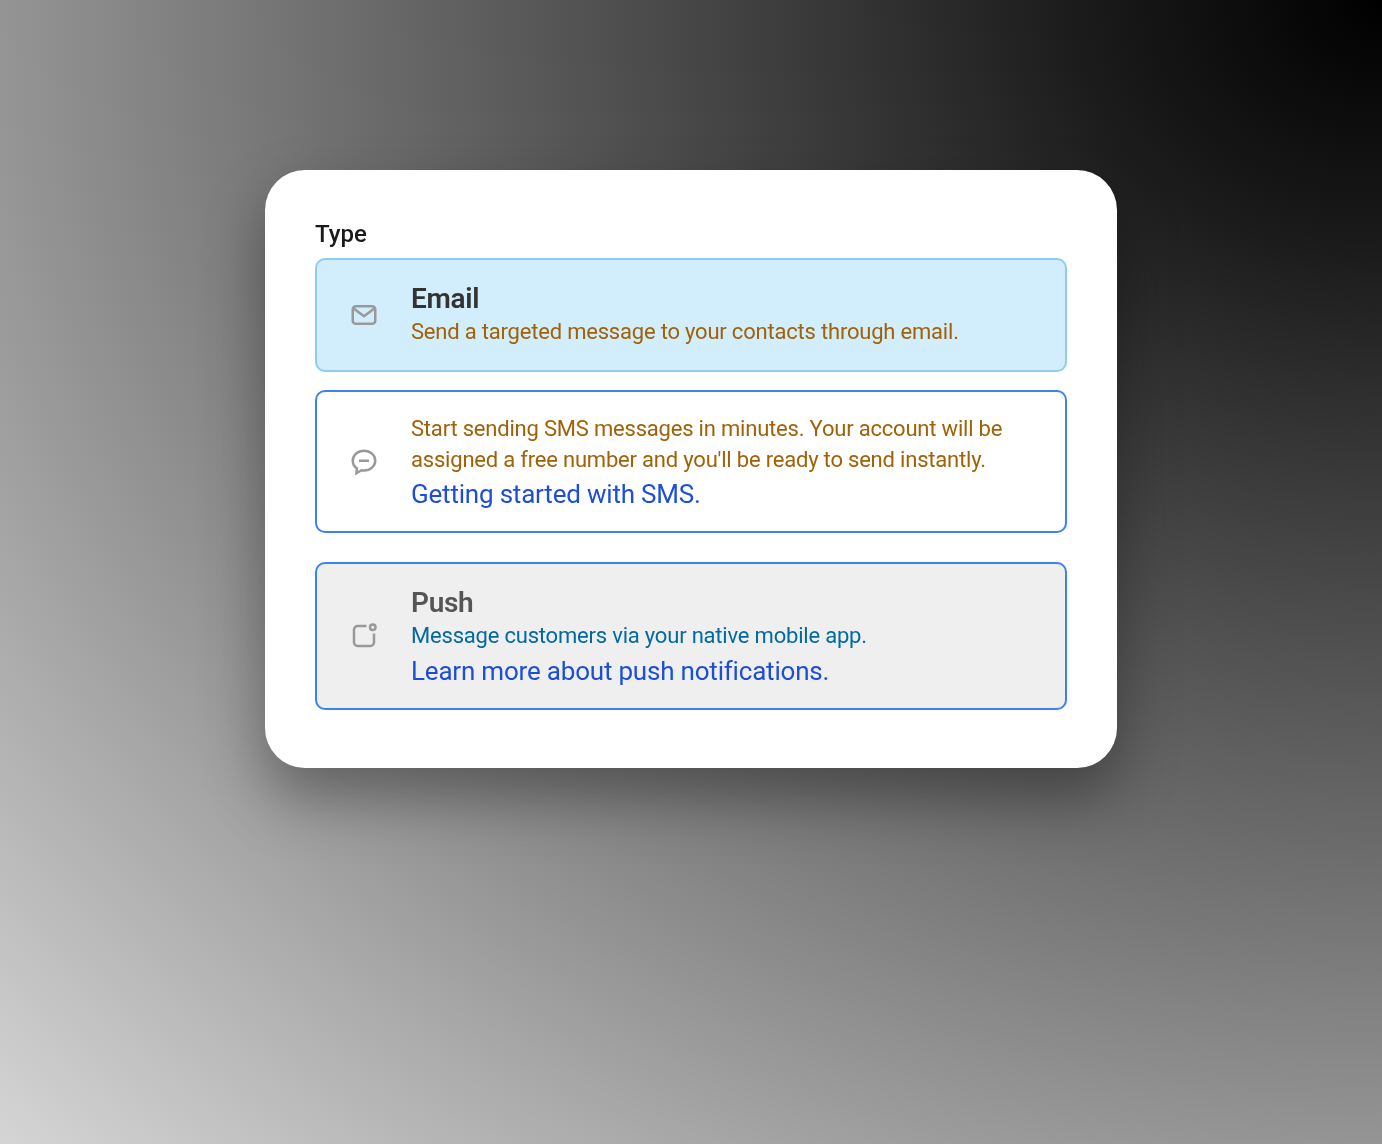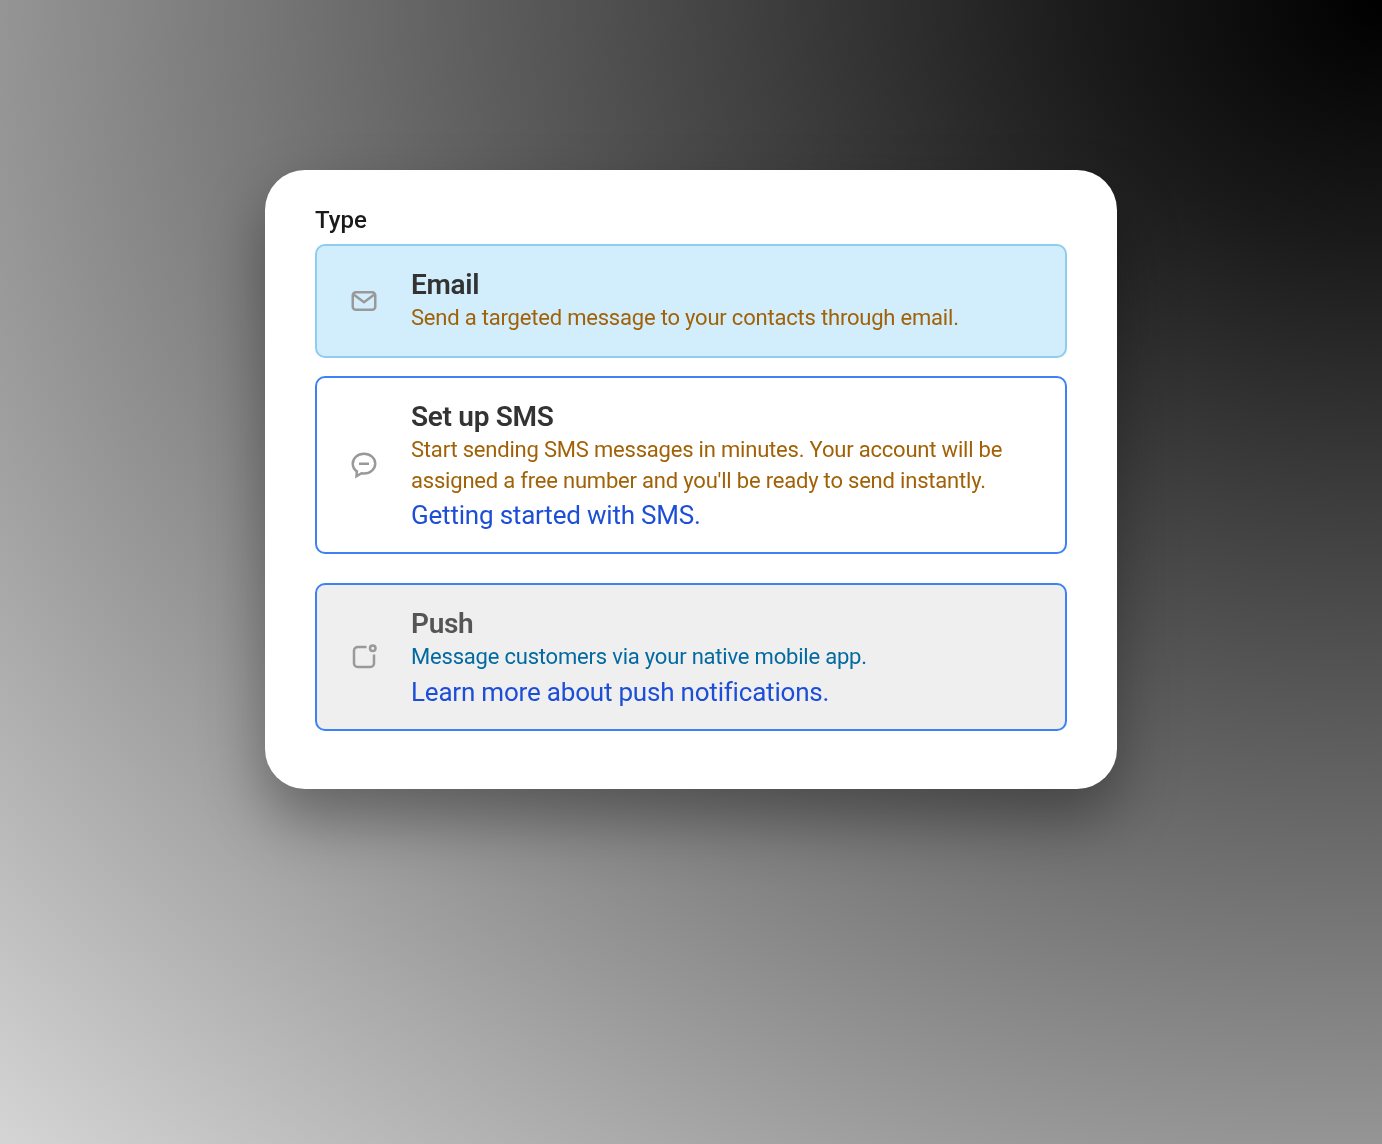--- a/index.html
+++ b/index.html
@@ -16,21 +16,21 @@
       display: flex;
       align-items: flex-start;
       justify-content: center;
       padding-top: 170px;
     }
     
     .card {
       background: #ffffff;
       border-radius: 40px;
       width: 852px;
-      padding: 36px 50px 58px 50px;
+      padding: 50px 50px 58px 50px;
       box-shadow: 0 30px 60px rgba(0,0,0,0.35);
     }
     
     .section-label {
       font-size: 24px;
       font-weight: 500;
       color: #1a1a1a;
       margin-bottom: 10px;
     }
     
@@ -131,21 +131,20 @@
   </div>
 
   <div class="option">
     <div class="icon-wrap">
       <svg class="icon-svg" viewBox="0 0 24 24">
         <path d="M12 3 C7 3 3 6.5 3 11 C3 13.5 4.3 15.7 6.3 17.1 L6 21 L10 18.6 C10.6 18.7 11.3 18.8 12 18.8 C17 18.8 21 15.3 21 10.8 C21 6.5 17 3 12 3 Z"></path>
         <line x1="8" y1="11" x2="16" y2="11"></line>
       </svg>
     </div>
     <div class="content">
-      <div class="title">Set up SMS</div>
       <div class="description">Start sending SMS messages in minutes. Your account will be assigned a free number and you'll be ready to send instantly.</div>
       <a class="link">Getting started with SMS.</a>
     </div>
   </div>
 
   <div class="option disabled">
     <div class="icon-wrap">
       <svg class="icon-svg" viewBox="0 0 24 24">
         <path d="M14 4 L7 4 C5.3 4 4 5.3 4 7 L4 17 C4 18.7 5.3 20 7 20 L17 20 C18.7 20 20 18.7 20 17 L20 10"></path>
         <circle cx="19" cy="5" r="2.2"></circle>

